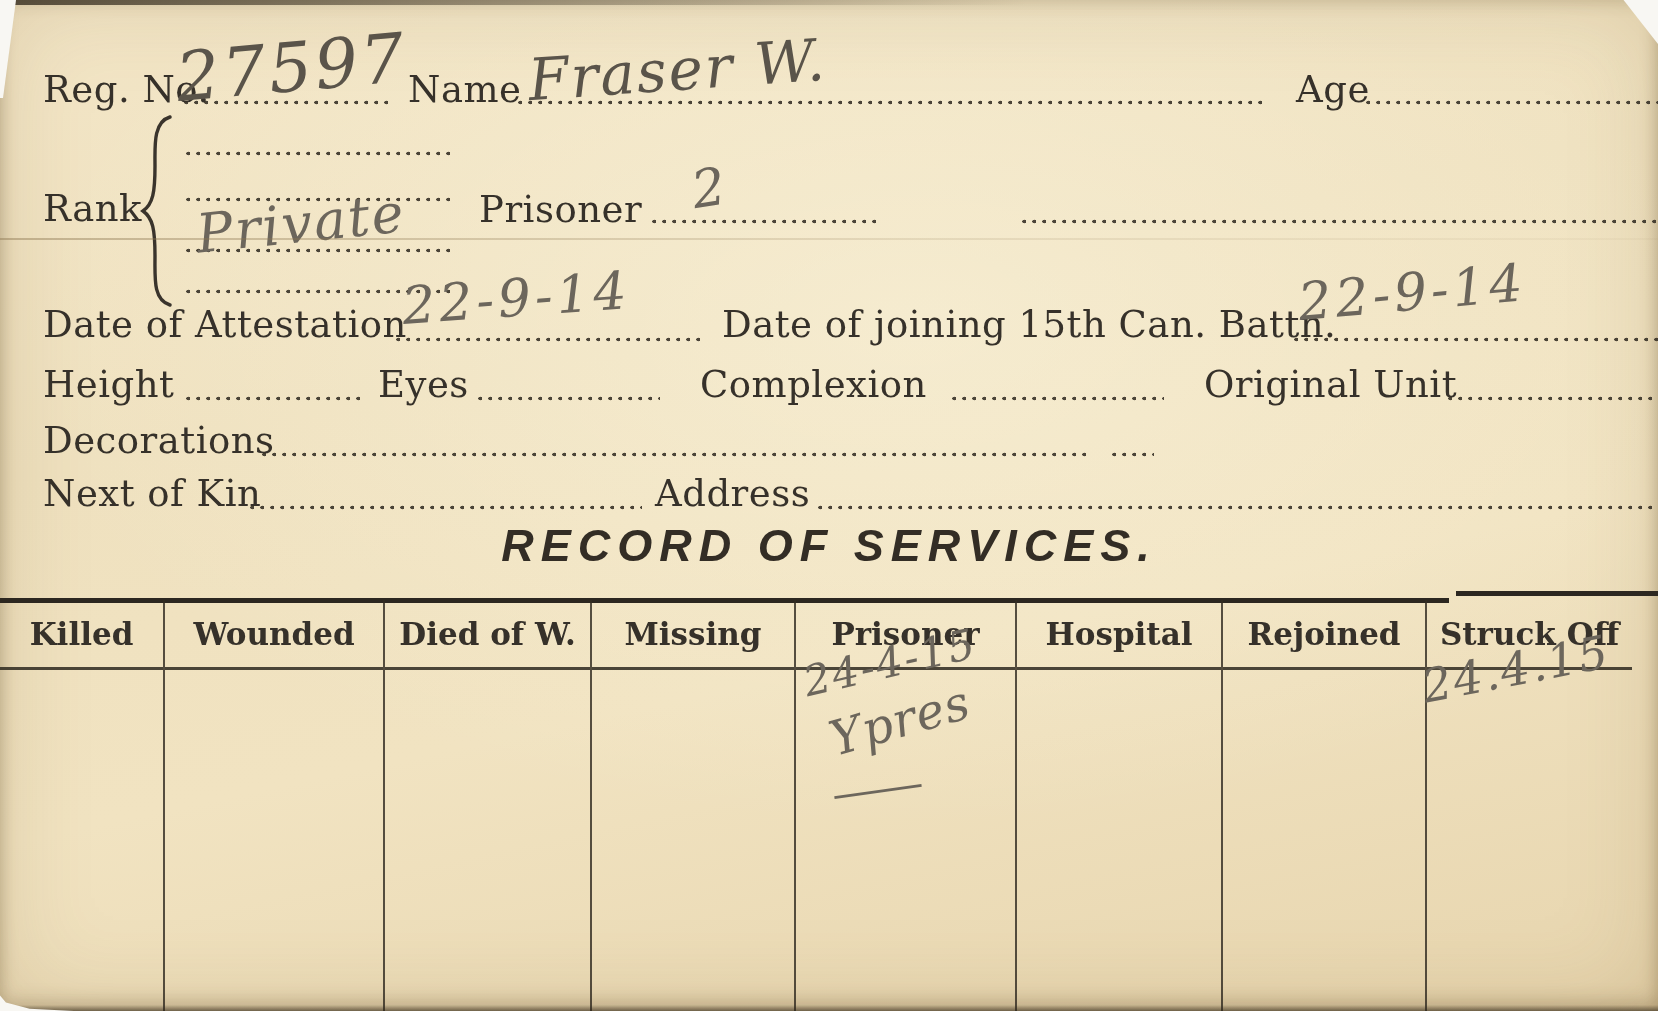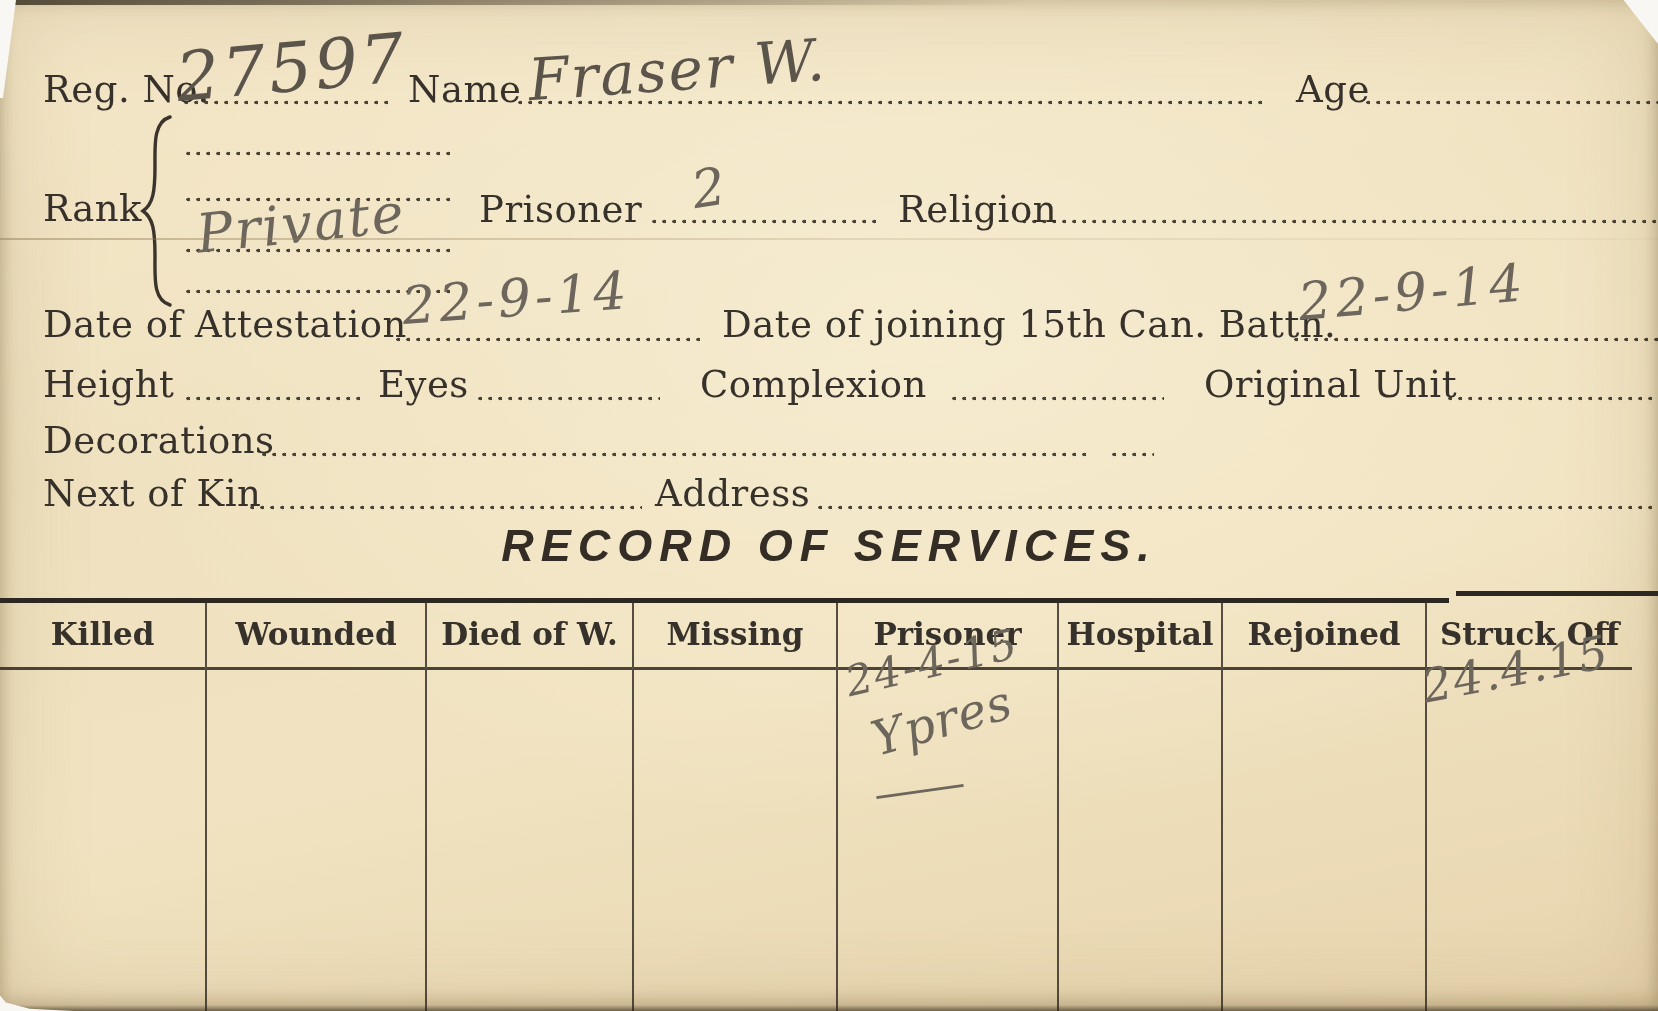--- a/index.html
+++ b/index.html
@@ -19,22 +19,22 @@
   .dots{position:absolute;height:5px;background-image:radial-gradient(circle at 2.2px 2.5px, rgba(52,46,36,0.88) 1.7px, transparent 2.1px);background-size:10px 5px;background-repeat:repeat-x;}
   .crease{position:absolute;left:0;top:238px;width:100%;height:2px;
     background:linear-gradient(90deg, rgba(140,118,80,0.45), rgba(140,118,80,0.16) 55%, rgba(140,118,80,0.05));}
   .roc-title{position:absolute;left:0;top:520px;width:100%;text-align:center;
     font-family:"Liberation Sans",sans-serif;font-weight:700;font-size:45px;letter-spacing:7px;color:#332d25;font-style:italic;}
   .topline{position:absolute;left:0;top:598px;width:1449px;height:5px;background:#2c2720;}
   .topline2{position:absolute;left:1456px;top:591px;width:202px;height:5px;background:#2c2720;}
   .table{position:absolute;left:0;top:600px;width:1658px;height:411px;display:flex;}
   .col{position:relative;border-right:2px solid rgba(50,44,34,0.82);box-sizing:border-box;}
   .col:last-child{border-right:none;}
-  .c1{width:207px}.c2{width:220px}.c3{width:207px}.c4{width:204px}
-  .c5{width:221px}.c6{width:164px}.c7{width:204px}.c8{width:205px}
+  .c1{width:165px}.c2{width:220px}.c3{width:207px}.c4{width:204px}
+  .c5{width:221px}.c6{width:206px}.c7{width:204px}.c8{width:205px}
   .thead{height:70px;display:flex;align-items:center;justify-content:center;
     font-weight:700;font-size:31px;border-bottom:3px solid rgba(45,40,30,0.85);box-sizing:border-box;color:#36312a;}
   .hw-underline{position:absolute;background:#6c665c;height:3px;}
   
   .edge-top{position:absolute;top:0;left:0;width:62%;height:5px;background:linear-gradient(90deg,rgba(40,32,20,0.75),rgba(40,32,20,0));}
   .edge-bottom{position:absolute;bottom:0;left:0;width:100%;height:6px;background:linear-gradient(0deg,rgba(45,36,22,0.55),rgba(45,36,22,0));}
   .c-tl{position:absolute;top:0;left:0;width:26px;height:98px;background:#f8f7f3;clip-path:polygon(0 0,16px 0,3px 100%,0 100%);}
   .c-tr{position:absolute;top:0;right:0;width:42px;height:44px;background:#f8f7f3;clip-path:polygon(100% 0,100% 100%,18% 0);}
   .c-bl{position:absolute;bottom:0;left:0;width:74px;height:28px;background:#f8f7f3;clip-path:polygon(0 45%,8% 70%,40% 92%,100% 100%,0 100%);}
 </style>
@@ -63,21 +63,20 @@
   <div class="dots" style="left:186px;top:151px;width:268px"></div>
   <div class="dots" style="left:186px;top:197px;width:268px"></div>
   <div class="dots" style="left:186px;top:248px;width:268px"></div>
   <div class="dots" style="left:186px;top:289px;width:268px"></div>
   <span class="hw" style="left:196px;top:192px;font-size:54px;transform:rotate(-6deg);letter-spacing:2px">Private</span>
 
   <span class="lbl" style="left:479px;top:188px">Prisoner</span>
   <span class="hw" style="left:692px;top:158px;font-size:52px;transform:rotate(-9deg)">2</span>
   <div class="dots" style="left:652px;top:219px;width:228px"></div>
 
-  <span class="lbl" style="left:898px;top:188px">Religion</span>
   <div class="dots" style="left:1022px;top:219px;width:636px"></div>
 
   <div class="crease"></div>
 
   <span class="lbl" style="left:43px;top:303px">Date of Attestation</span>
   <span class="hw" style="left:402px;top:268px;font-size:52px;transform:rotate(-4deg);letter-spacing:4px">22-9-14</span>
   <div class="dots" style="left:396px;top:337px;width:306px"></div>
 
   <span class="lbl" style="left:722px;top:303px">Date of joining 15th Can. Battn.</span>
   <span class="hw" style="left:1298px;top:262px;font-size:52px;transform:rotate(-5deg);letter-spacing:4px">22-9-14</span>

